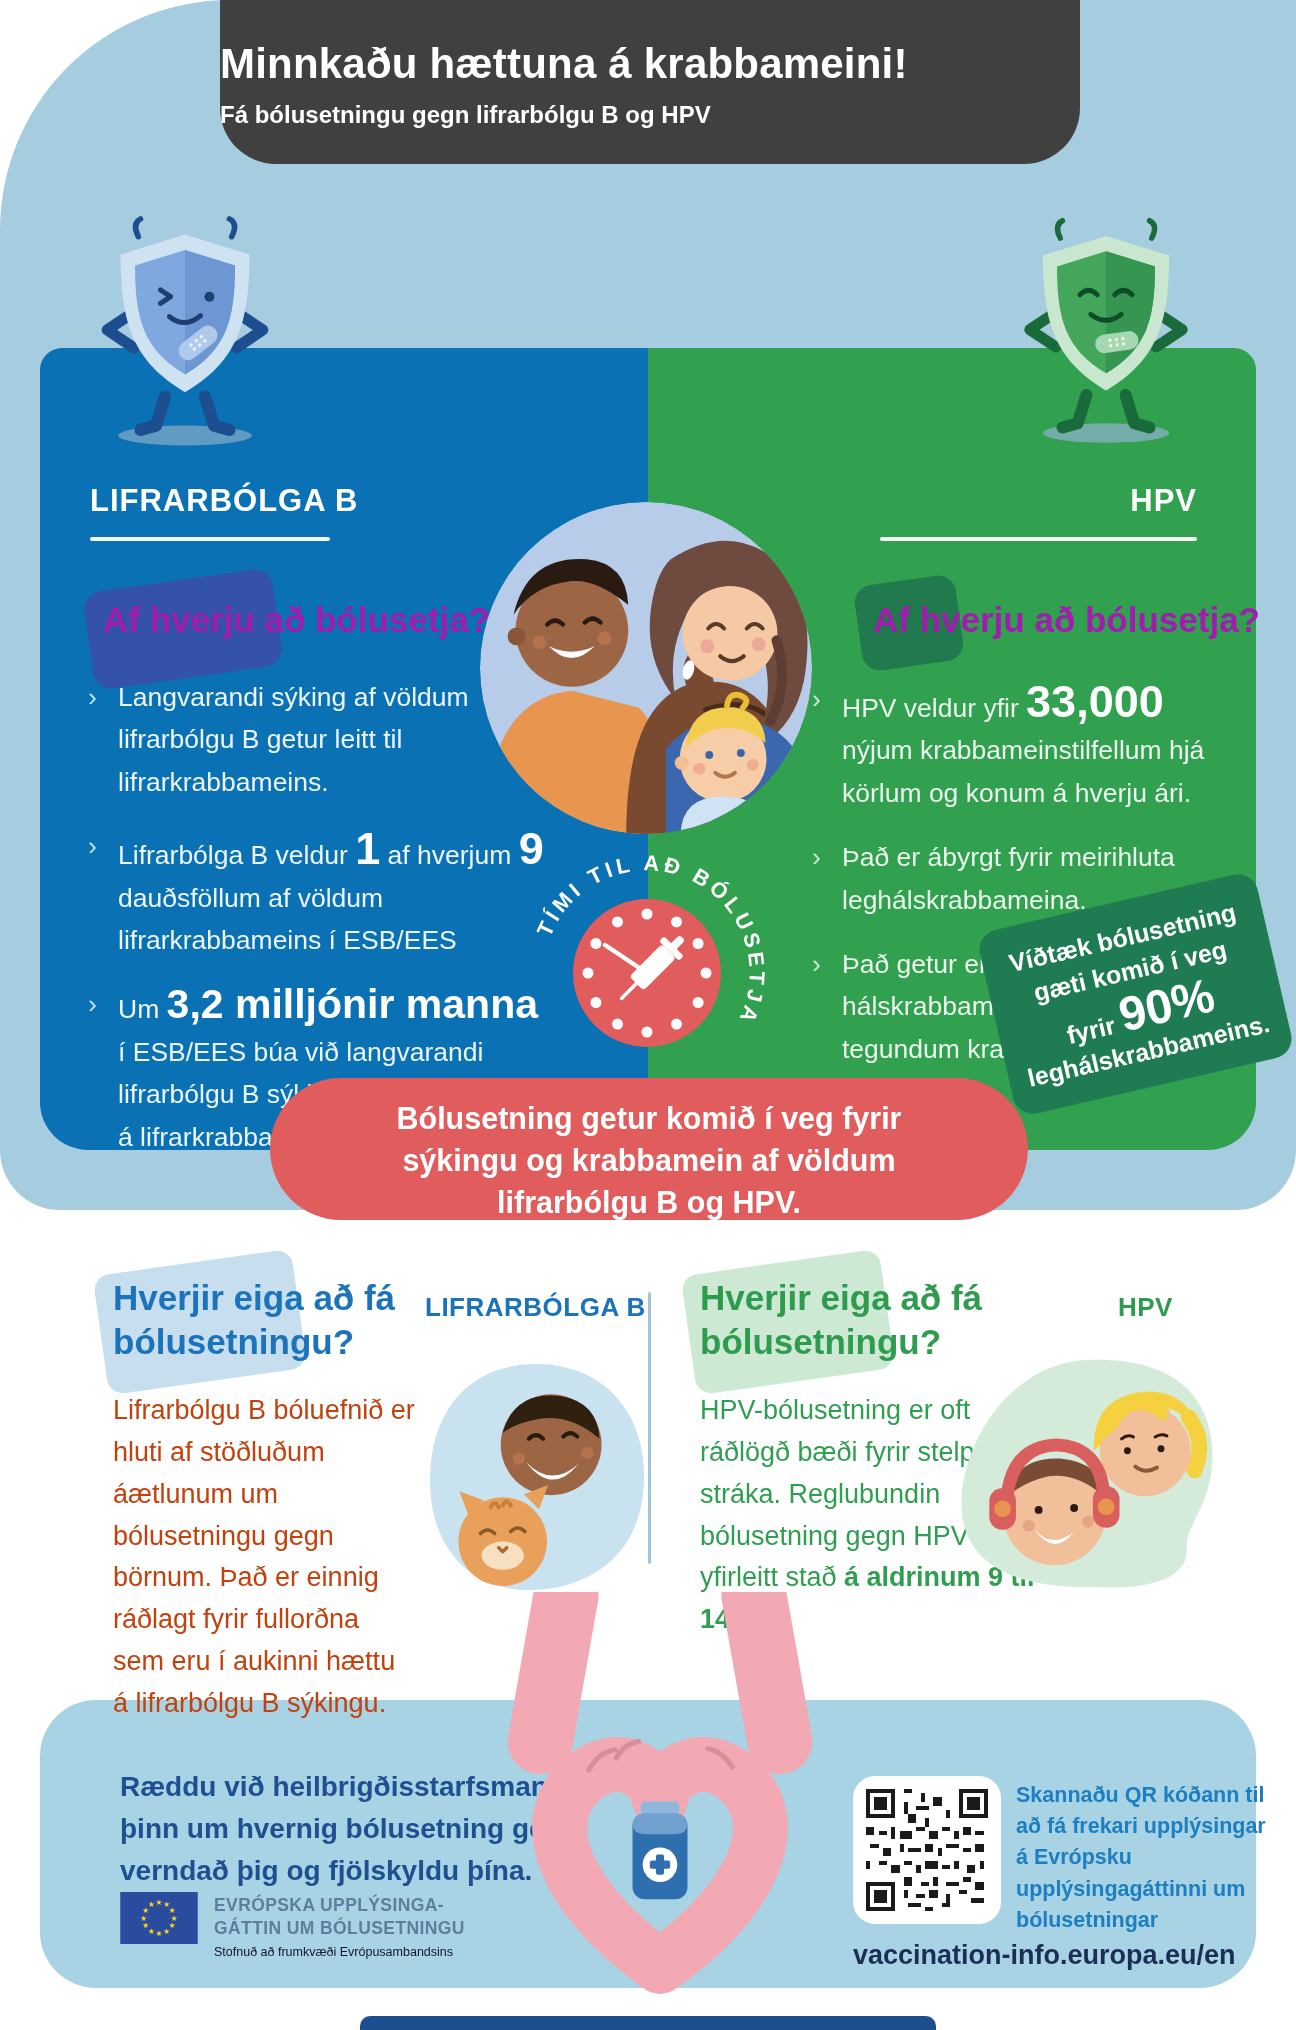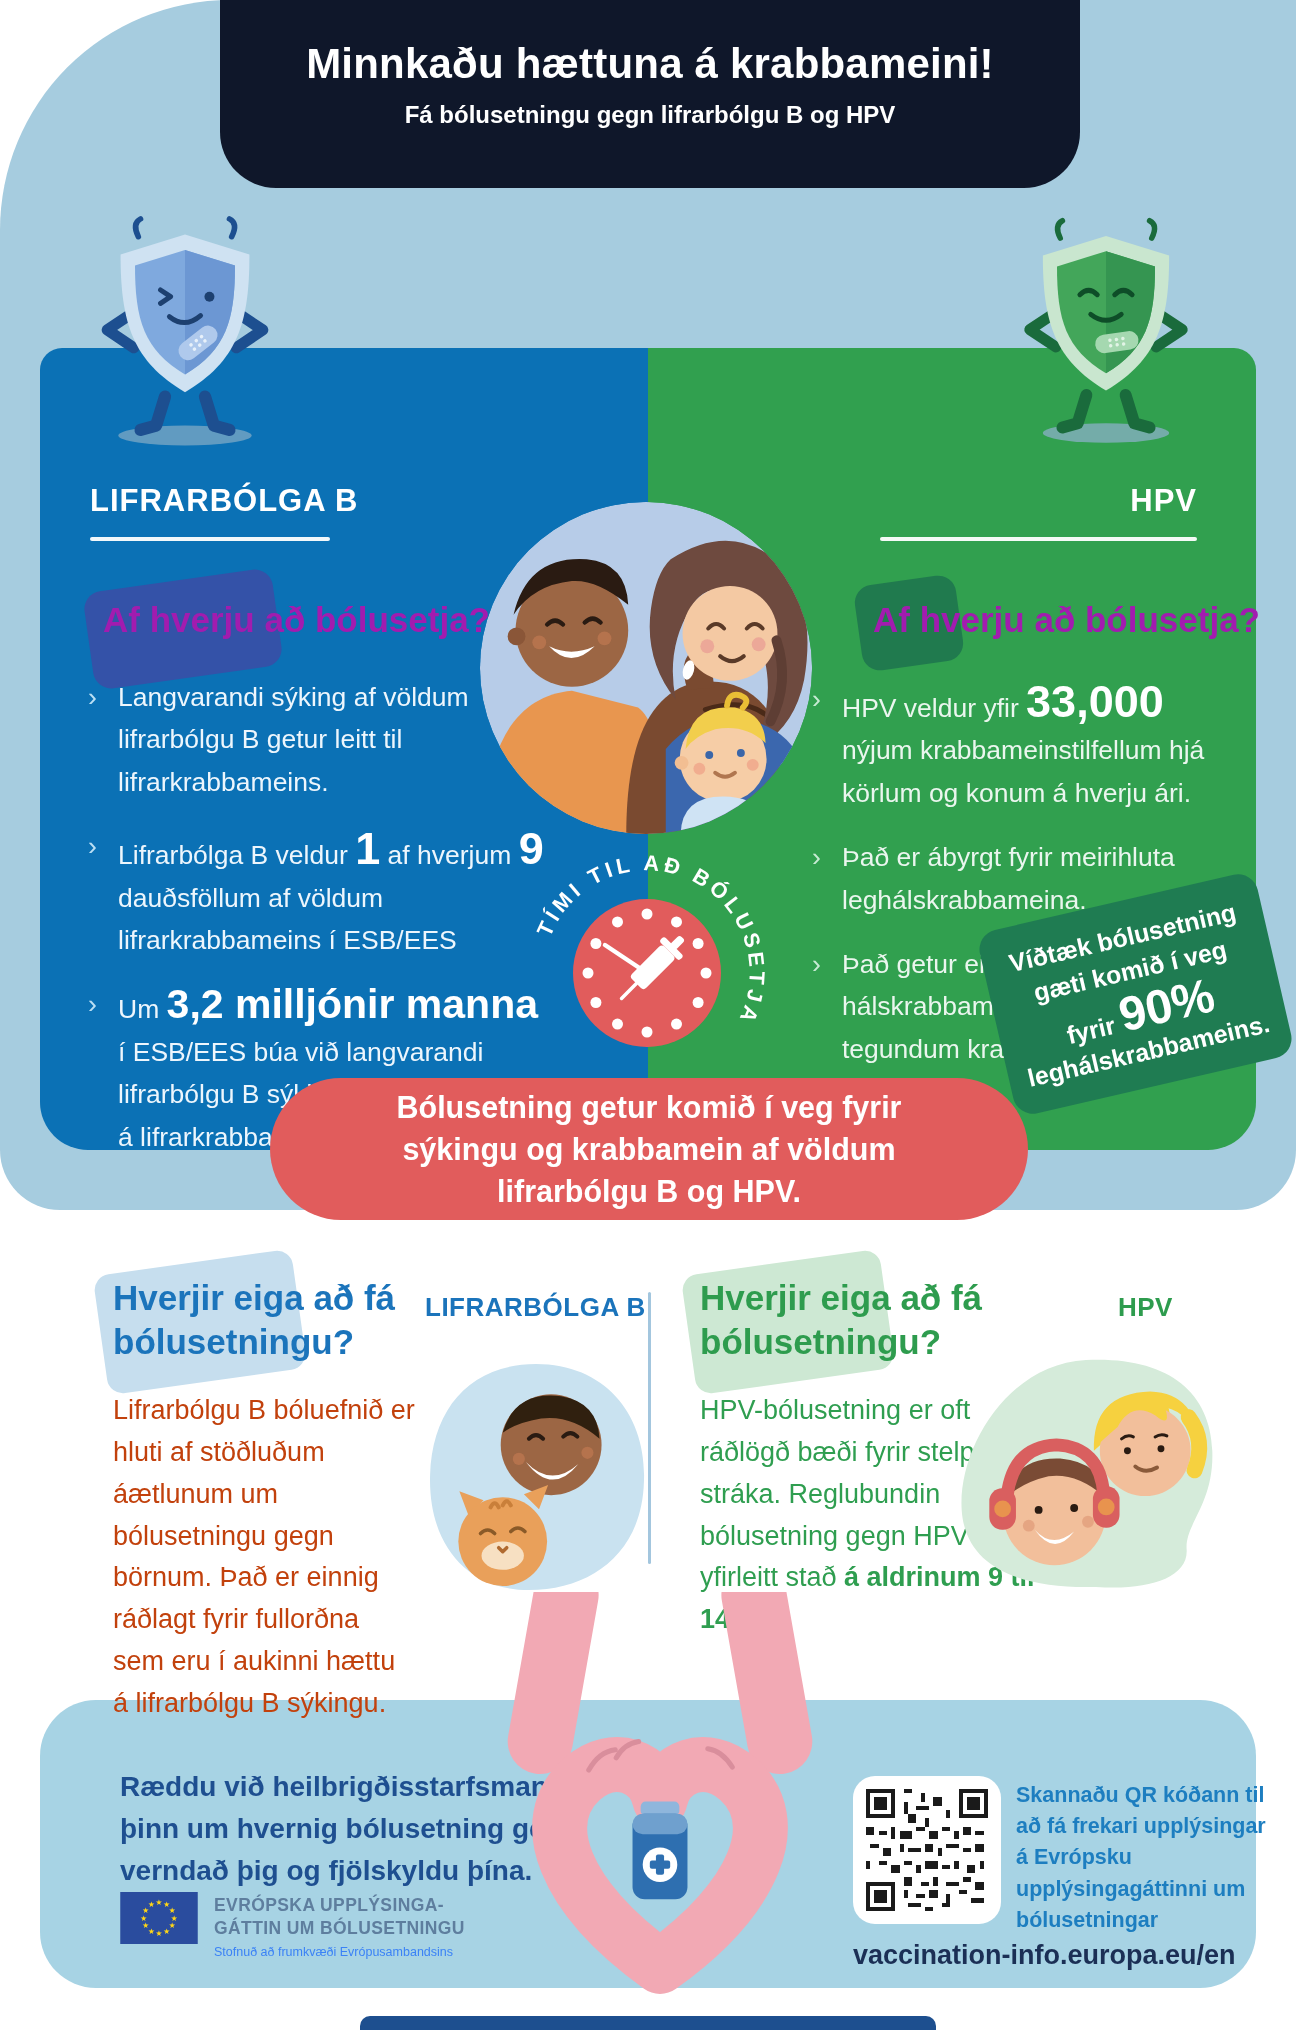--- a/index.html
+++ b/index.html
@@ -5,22 +5,22 @@
   html,body{margin:0;padding:0;background:#e9eef2;}
   #canvas{position:relative;width:1296px;height:2030px;margin:0 auto;background:#ffffff;overflow:hidden;
           font-family:"Liberation Sans",sans-serif;}
   .abs{position:absolute;}
   p,h1,h2{margin:0;}
 
   
   #bg-top{left:0;top:0;width:1296px;height:1210px;background:#A6CCDF;border-radius:230px 0 60px 60px;}
 
   
-  #banner{left:220px;top:0;width:860px;height:188px;background:#0f172a;border-radius:0 0 56px 56px;
-          text-align:center;color:#fff;z-index:6;}
+  #banner{left:220px;top:0;width:860px;height:164px;background:#404040;border-radius:0 0 56px 56px;
+          color:#fff;z-index:6;}
   #banner h1{margin-top:40px;font-size:42px;letter-spacing:.2px;}
   #banner p{margin-top:13px;font-size:24px;font-weight:bold;}
 
   
   #bubble{left:402px;top:188px;width:496px;height:380px;background:#fff;border-radius:0 0 150px 150px;
           text-align:center;color:#1F4E96;z-index:4;}
   .intro-p{margin:54px auto 0;width:424px;font-size:27px;font-weight:bold;line-height:1.42;}
   .intro-q{margin-top:15px;font-size:30px;font-weight:bold;}
   .intro-n{margin-top:7px;font-size:20.5px;font-weight:bold;}
 
@@ -55,21 +55,21 @@
   #family{left:478px;top:500px;width:336px;height:336px;z-index:5;}
   #clock{left:517px;top:843px;width:260px;height:260px;z-index:6;}
 
   #badge{left:993px;top:900px;width:285px;transform:rotate(-13deg);background:#1F7C52;border-radius:20px;
          color:#fff;text-align:center;padding:20px 10px 18px;font-weight:bold;font-size:25px;line-height:1.35;
          box-sizing:border-box;z-index:5;}
   .badge-big{font-size:48px;line-height:1;}
 
   #pill{left:270px;top:1078px;width:758px;height:142px;background:#E15C5C;border-radius:71px;color:#fff;
         text-align:center;z-index:7;}
-  #pill p{margin:8px auto 0;width:600px;font-size:30.5px;font-weight:bold;line-height:1.38;}
+  #pill p{margin:19px auto 0;width:600px;font-size:30.5px;font-weight:bold;line-height:1.38;}
 
   
   .tilt2{border-radius:16px;transform:rotate(-8deg);z-index:1;}
   #tilt-who-left{left:100px;top:1262px;width:200px;height:120px;background:#C6DEEE;}
   #tilt-who-right{left:688px;top:1262px;width:200px;height:120px;background:#CDE8D3;}
   .who-heading{font-weight:bold;font-size:35px;line-height:1.26;z-index:2;}
   #who-left-heading{left:113px;top:1276px;width:330px;color:#1B74BB;}
   #who-right-heading{left:700px;top:1276px;width:330px;color:#2E9C4E;}
   .who-label{font-weight:bold;font-size:26px;letter-spacing:.5px;z-index:2;}
   #who-left-label{left:425px;top:1292px;color:#1B74BB;}
@@ -82,21 +82,21 @@
   #illu-right{left:938px;top:1356px;width:296px;z-index:2;}
 
   
   #footer-box{left:40px;top:1700px;width:1216px;height:288px;background:#A7D3E4;border-radius:56px;z-index:1;}
   #hands{left:492px;top:1592px;width:336px;height:407px;z-index:3;}
   #footer-msg{left:120px;top:1766px;width:478px;font-size:28px;font-weight:bold;color:#1E4F90;line-height:1.5;z-index:2;}
   #eu-block{left:120px;top:1892px;display:flex;align-items:flex-start;z-index:2;}
   #eu-flag{width:78px;height:52px;flex:none;}
   #eu-text{margin-left:16px;padding-top:2px;}
   .eu-line{font-size:17.5px;font-weight:bold;color:#5E7E9E;letter-spacing:.4px;line-height:1.3;}
-  .eu-sub{margin-top:5px;font-size:12.5px;color:#3b82f6;}
+  .eu-sub{margin-top:5px;font-size:12.5px;color:#0f172a;}
   #qr-box{left:853px;top:1776px;width:148px;height:148px;background:#fff;border-radius:22px;padding:13px;
           box-sizing:border-box;z-index:2;}
   #qr-text{left:1016px;top:1780px;width:258px;font-size:21.5px;font-weight:bold;color:#1D7EC0;line-height:1.45;z-index:2;}
   #url{left:853px;top:1940px;font-size:27px;font-weight:bold;color:#1B2F55;z-index:2;}
   #bottom-bar{left:360px;top:2016px;width:576px;height:16px;background:#1D4F8F;border-radius:10px 10px 0 0;}
 
   #mascot-blue{left:85px;top:210px;width:200px;z-index:3;}
   #mascot-green{left:1008px;top:212px;width:196px;z-index:3;}
 </style>
 </head>

